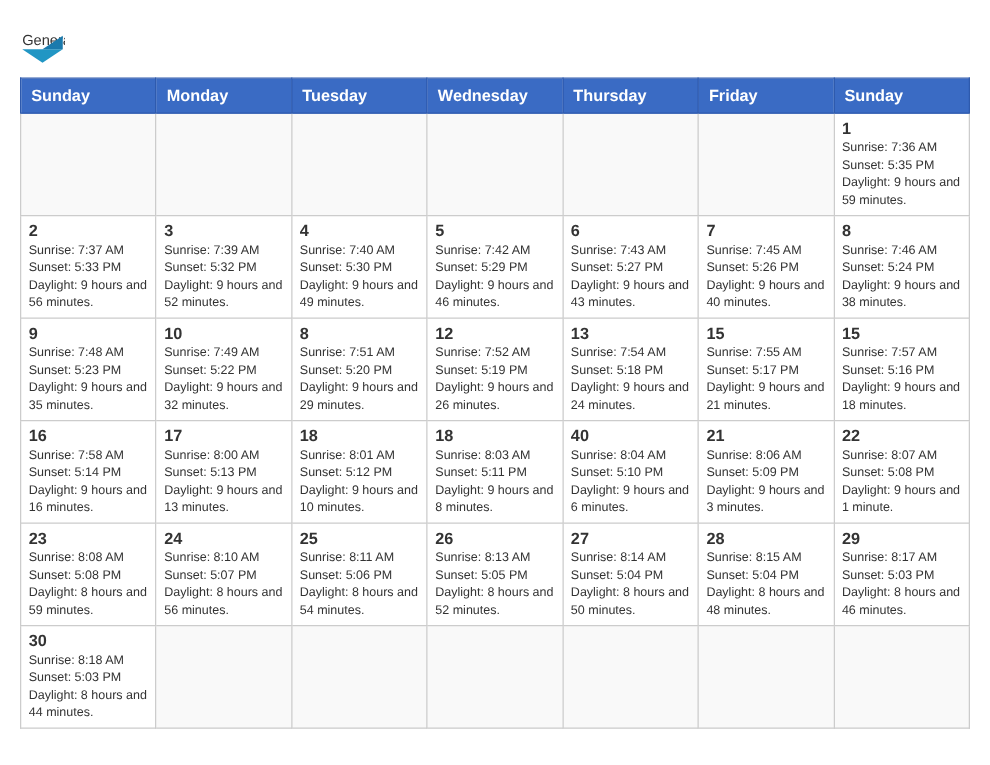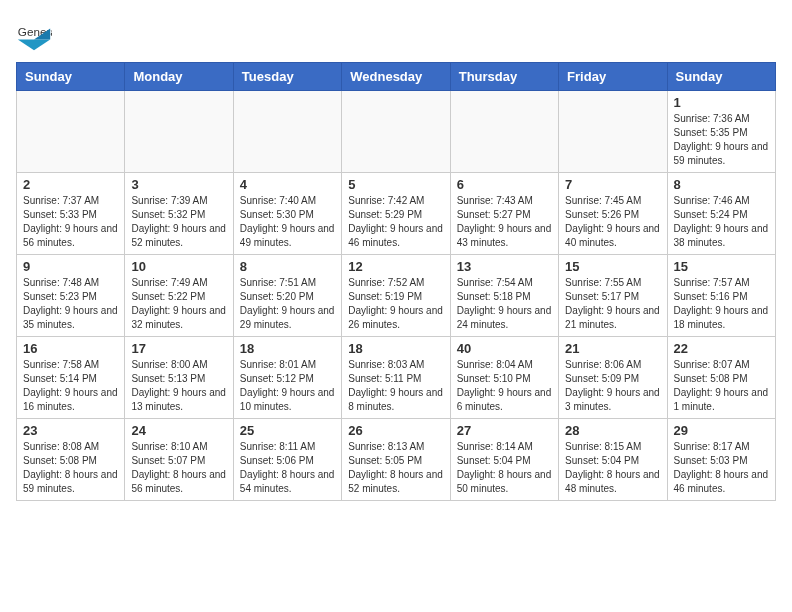--- a/index.html
+++ b/index.html
@@ -243,14 +243,26 @@
         </td>
         <td>
           <span class="day-number">28</span>
           <div class="day-info">Sunrise: 8:15 AM<br>Sunset: 5:04 PM<br>Daylight: 8 hours and 48 minutes.</div>
         </td>
         <td>
           <span class="day-number">29</span>
           <div class="day-info">Sunrise: 8:17 AM<br>Sunset: 5:03 PM<br>Daylight: 8 hours and 46 minutes.</div>
         </td>
       </tr>
+      <tr class="last-row">
+        <td>
+          <span class="day-number">30</span>
+          <div class="day-info">Sunrise: 8:18 AM<br>Sunset: 5:03 PM<br>Daylight: 8 hours and 44 minutes.</div>
+        </td>
+        <td class="empty"></td>
+        <td class="empty"></td>
+        <td class="empty"></td>
+        <td class="empty"></td>
+        <td class="empty"></td>
+        <td class="empty"></td>
+      </tr>
     </tbody>
 </table>
 
 </body></html>

